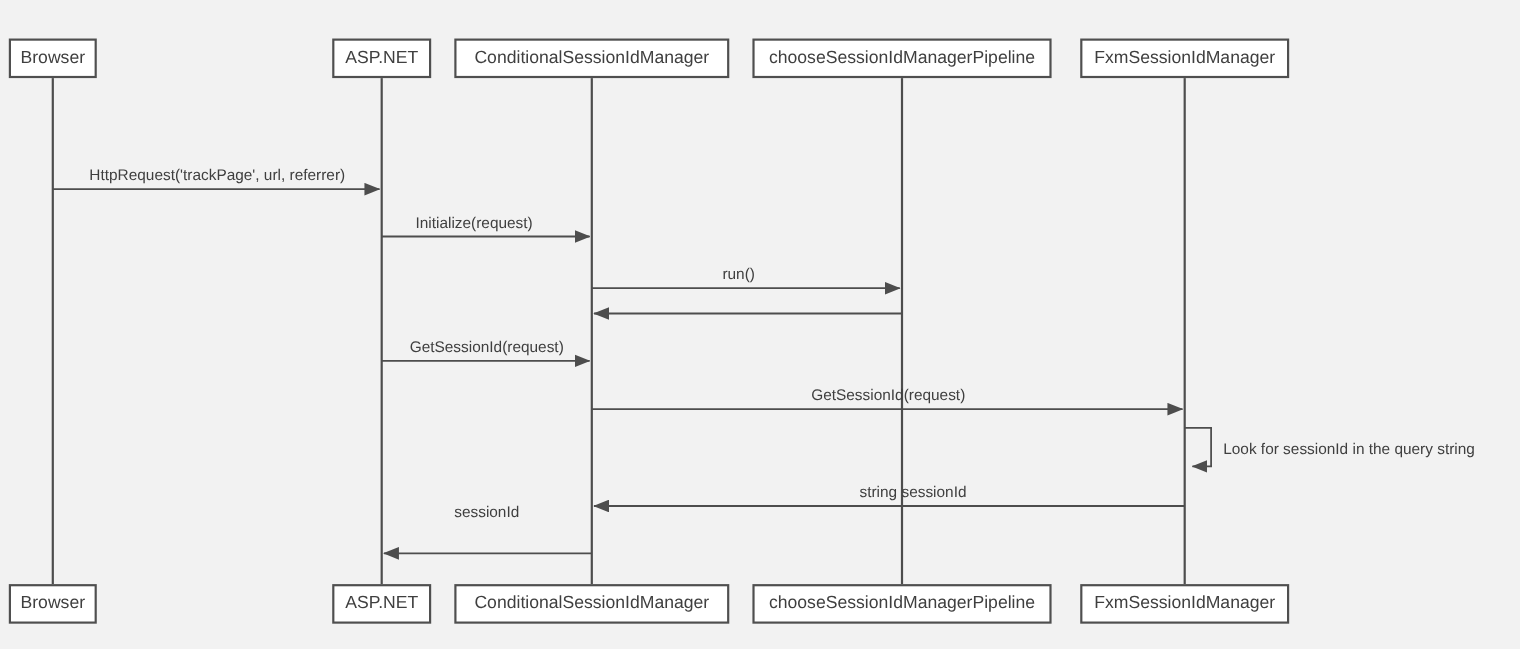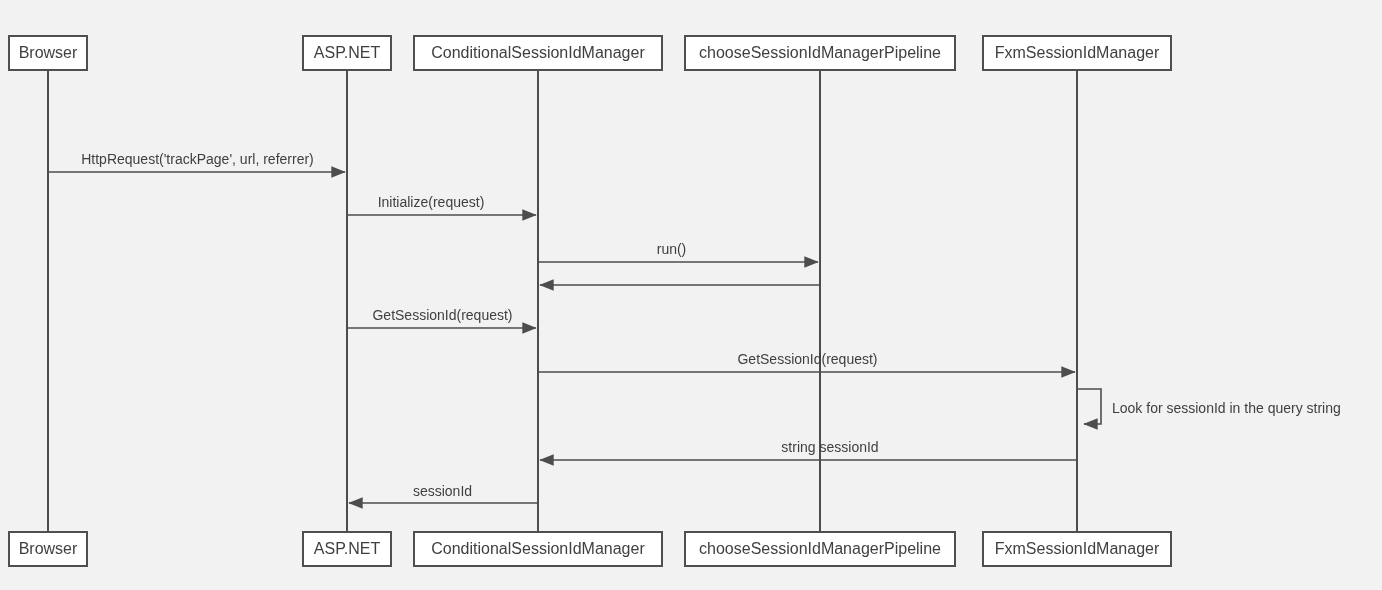--- a/index.html
+++ b/index.html
@@ -73,21 +73,21 @@
   <div class="pbox" style="left:684px; top:35px; width:272px;">chooseSessionIdManagerPipeline</div>
   <div class="pbox" style="left:982px; top:35px; width:190px;">FxmSessionIdManager</div>
 
   <div class="msg-label" style="left:48px;  top:150px; width:299px;">HttpRequest('trackPage', url, referrer)</div>
   <div class="msg-label" style="left:347px; top:193px; width:168px;">Initialize(request)</div>
   <div class="msg-label" style="left:538px; top:240px; width:267px;">run()</div>
   <div class="msg-label" style="left:347px; top:306px; width:191px;">GetSessionId(request)</div>
   <div class="msg-label" style="left:538px; top:350px; width:539px;">GetSessionId(request)</div>
   <div class="msg-label left-align" style="left:1112px; top:399px;">Look for sessionId in the query string</div>
   <div class="msg-label" style="left:538px; top:438px; width:584px;">string sessionId</div>
-  <div class="msg-label" style="left:347px; top:482px; width:191px;">sessionId</div>
+  <div class="msg-label" style="left:347px; top:456px; width:191px;">sessionId</div>
 
   <div class="pbox" style="left:8px;   top:531px; width:80px;">Browser</div>
   <div class="pbox" style="left:302px; top:531px; width:90px;">ASP.NET</div>
   <div class="pbox" style="left:413px; top:531px; width:250px;">ConditionalSessionIdManager</div>
   <div class="pbox" style="left:684px; top:531px; width:272px;">chooseSessionIdManagerPipeline</div>
   <div class="pbox" style="left:982px; top:531px; width:190px;">FxmSessionIdManager</div>
 
 </div>
 
 </body></html>

